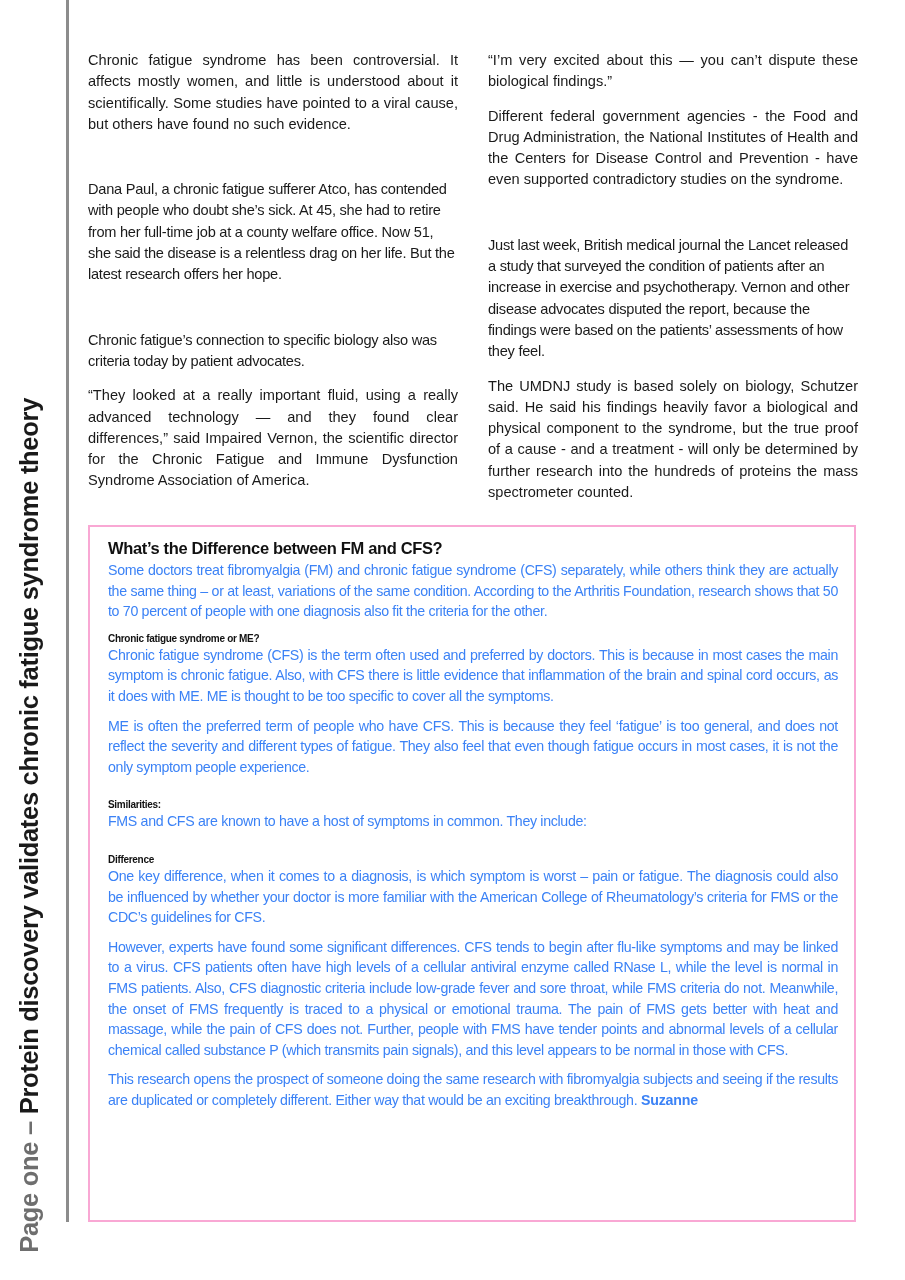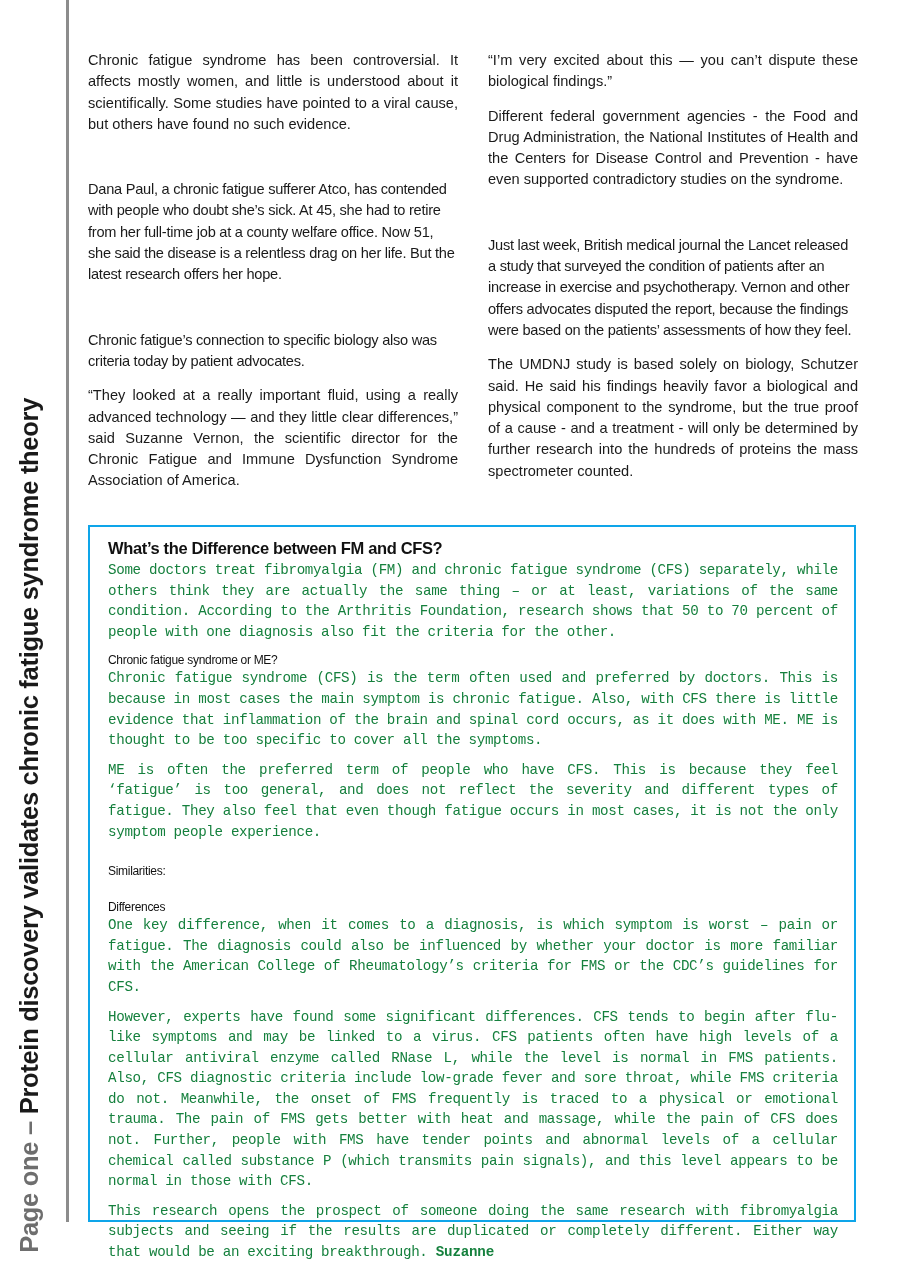--- a/index.html
+++ b/index.html
@@ -81,50 +81,49 @@
   }
 
   
   #info-box {
     position: absolute;
     left: 88px;
     top: 525px;
     width: 768px;
     height: 697px;
     box-sizing: border-box;
-    border: 2px solid #0ea5e9;
+    border: 2px solid #f9a8d4;
     background: #ffffff;
   }
   #info-box-inner {
     padding: 12px 16px 8px 18px;
   }
   .box-title {
     margin: 0 0 2px 0;
     font-size: 16.5px;
     font-weight: bold;
     letter-spacing: -0.35px;
     color: #111;
   }
   .box-sub {
     margin: 22px 0 1px 0;
-    font-size: 12px;
-    font-weight: normal;
+    font-size: 10px;
+    font-weight: bold;
     letter-spacing: -0.3px;
     color: #111;
   }
   .box-sub.first { margin-top: 11px; }
   .box-para {
     margin: 0 0 9px 0;
     font-size: 14.2px;
     line-height: 20.6px;
     letter-spacing: -0.32px;
     text-align: justify;
     text-justify: inter-word;
-    color: #15803d;
-    font-family: Liberation Mono, monospace;
+    color: #3b82f6;
   }
   .box-para.flush { margin-bottom: 0; }
   .box-para.left  { text-align: left; }
   .box-para .editor { font-weight: bold; letter-spacing: -0.2px; }
 </style>
 </head>
 <body>
 
 <div id="sidebar-rail">
   <div id="rail-line"></div>
@@ -132,44 +131,45 @@
     <span class="page-label">Page one</span><span class="page-label"> – </span><span class="headline">Protein discovery validates chronic fatigue syndrome theory</span>
   </div>
 </div>
 
 <div id="article">
 
   <div class="col" id="col-left">
     <p class="para tight">Chronic fatigue syndrome has been controversial. It affects mostly women, and little is understood about it scientifically. Some studies have pointed to a viral cause, but others have found no such evidence.</p>
     <p class="para narrow">Dana Paul, a chronic fatigue sufferer Atco, has contended with people who doubt she’s sick. At 45, she had to retire from her full-time job at a county welfare office. Now 51, she said the disease is a relentless drag on her life. But the latest research offers her hope.</p>
     <p class="para narrow">Chronic fatigue’s connection to specific biology also was criteria today by patient advocates.</p>
-    <p class="para">“They looked at a really important fluid, using a really advanced technology — and they little clear differences,” said Suzanne Vernon, the scientific director for the Chronic Fatigue and Immune Dysfunction Syndrome Association of America.</p>
+    <p class="para">“They looked at a really important fluid, using a really advanced technology — and they found clear differences,” said Impaired Vernon, the scientific director for the Chronic Fatigue and Immune Dysfunction Syndrome Association of America.</p>
   </div>
 
   <div class="col" id="col-right">
     <p class="para">“I’m very excited about this — you can’t dispute these biological findings.”</p>
     <p class="para">Different federal government agencies - the Food and Drug Administration, the National Institutes of Health and the Centers for Disease Control and Prevention - have even supported contradictory studies on the syndrome.</p>
-    <p class="para narrow">Just last week, British medical journal the Lancet released a study that surveyed the condition of patients after an increase in exercise and psychotherapy. Vernon and other offers advocates disputed the report, because the findings were based on the patients’ assessments of how they feel.</p>
+    <p class="para narrow">Just last week, British medical journal the Lancet released a study that surveyed the condition of patients after an increase in exercise and psychotherapy. Vernon and other disease advocates disputed the report, because the findings were based on the patients’ assessments of how they feel.</p>
     <p class="para">The UMDNJ study is based solely on biology, Schutzer said. He said his findings heavily favor a biological and physical component to the syndrome, but the true proof of a cause - and a treatment - will only be determined by further research into the hundreds of proteins the mass spectrometer counted.</p>
   </div>
 
 </div>
 
 <div id="info-box">
   <div id="info-box-inner">
 
     <h2 class="box-title">What’s the Difference between FM and CFS?</h2>
     <p class="box-para">Some doctors treat fibromyalgia (FM) and chronic fatigue syndrome (CFS) separately, while others think they are actually the same thing – or at least, variations of the same condition. According to the Arthritis Foundation, research shows that 50 to 70 percent of people with one diagnosis also fit the criteria for the other.</p>
 
     <h3 class="box-sub first">Chronic fatigue syndrome or ME?</h3>
     <p class="box-para">Chronic fatigue syndrome (CFS) is the term often used and preferred by doctors. This is because in most cases the main symptom is chronic fatigue. Also, with CFS there is little evidence that inflammation of the brain and spinal cord occurs, as it does with ME. ME is thought to be too specific to cover all the symptoms.</p>
     <p class="box-para">ME is often the preferred term of people who have CFS. This is because they feel ‘fatigue’ is too general, and does not reflect the severity and different types of fatigue. They also feel that even though fatigue occurs in most cases, it is not the only symptom people experience.</p>
 
     <h3 class="box-sub">Similarities:</h3>
+    <p class="box-para flush left">FMS and CFS are known to have a host of symptoms in common. They include:</p>
 
-    <h3 class="box-sub">Differences</h3>
+    <h3 class="box-sub">Difference</h3>
     <p class="box-para">One key difference, when it comes to a diagnosis, is which symptom is worst – pain or fatigue. The diagnosis could also be influenced by whether your doctor is more familiar with the American College of Rheumatology’s criteria for FMS or the CDC’s guidelines for CFS.</p>
     <p class="box-para">However, experts have found some significant differences. CFS tends to begin after flu-like symptoms and may be linked to a virus. CFS patients often have high levels of a cellular antiviral enzyme called RNase L, while the level is normal in FMS patients. Also, CFS diagnostic criteria include low-grade fever and sore throat, while FMS criteria do not. Meanwhile, the onset of FMS frequently is traced to a physical or emotional trauma. The pain of FMS gets better with heat and massage, while the pain of CFS does not. Further, people with FMS have tender points and abnormal levels of a cellular chemical called substance P (which transmits pain signals), and this level appears to be normal in those with CFS.</p>
 
     <p class="box-para flush"><span>This research opens the prospect of someone doing the same research with fibromyalgia subjects and seeing if the results are duplicated or completely different. Either way that would be an exciting breakthrough. </span><span class="editor">Suzanne</span></p>
 
   </div>
 </div>
 
 </body></html>

